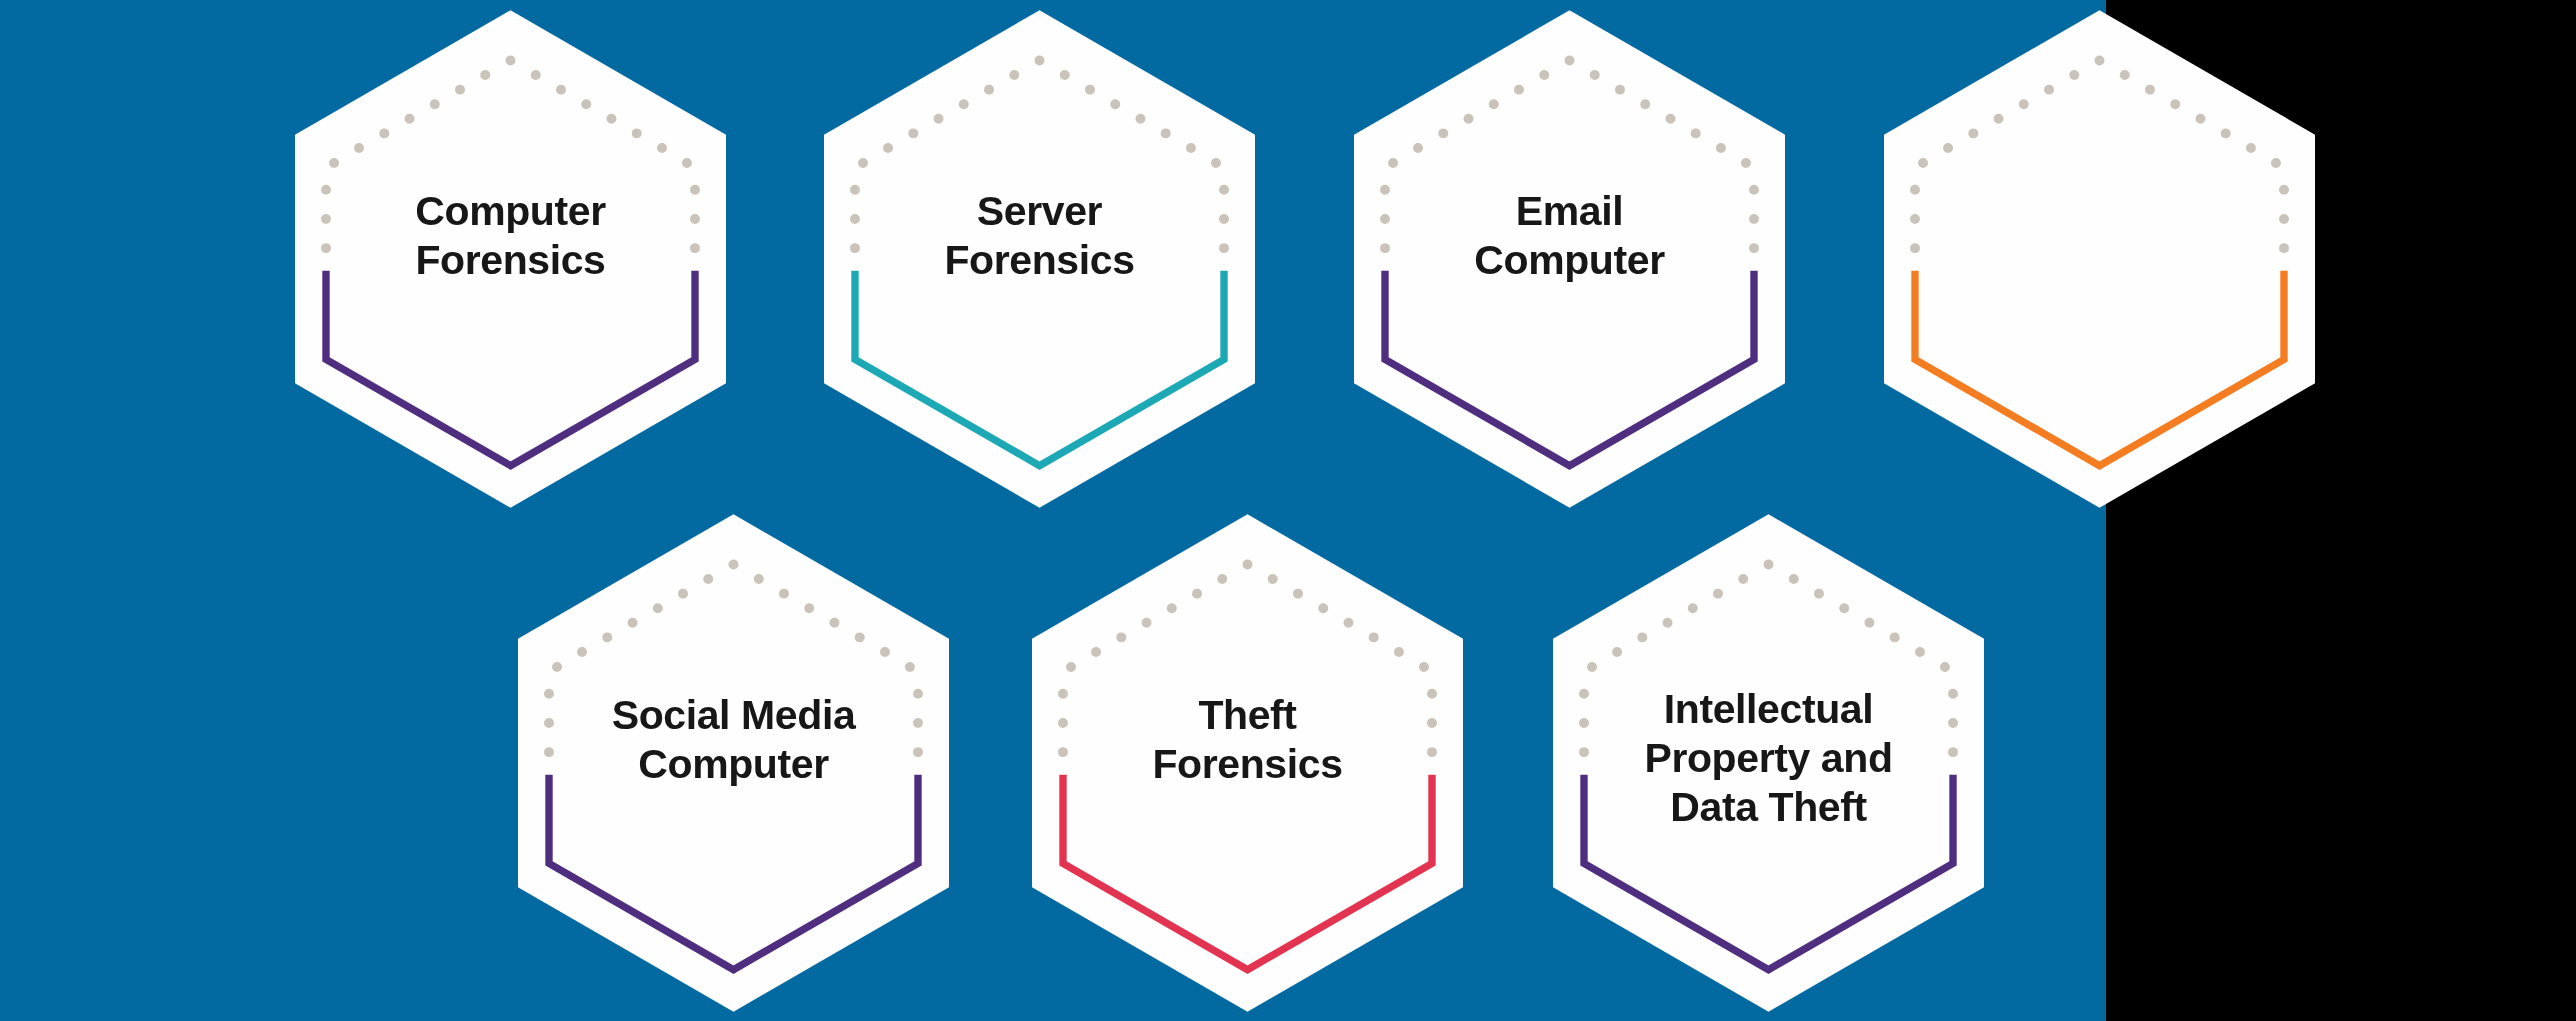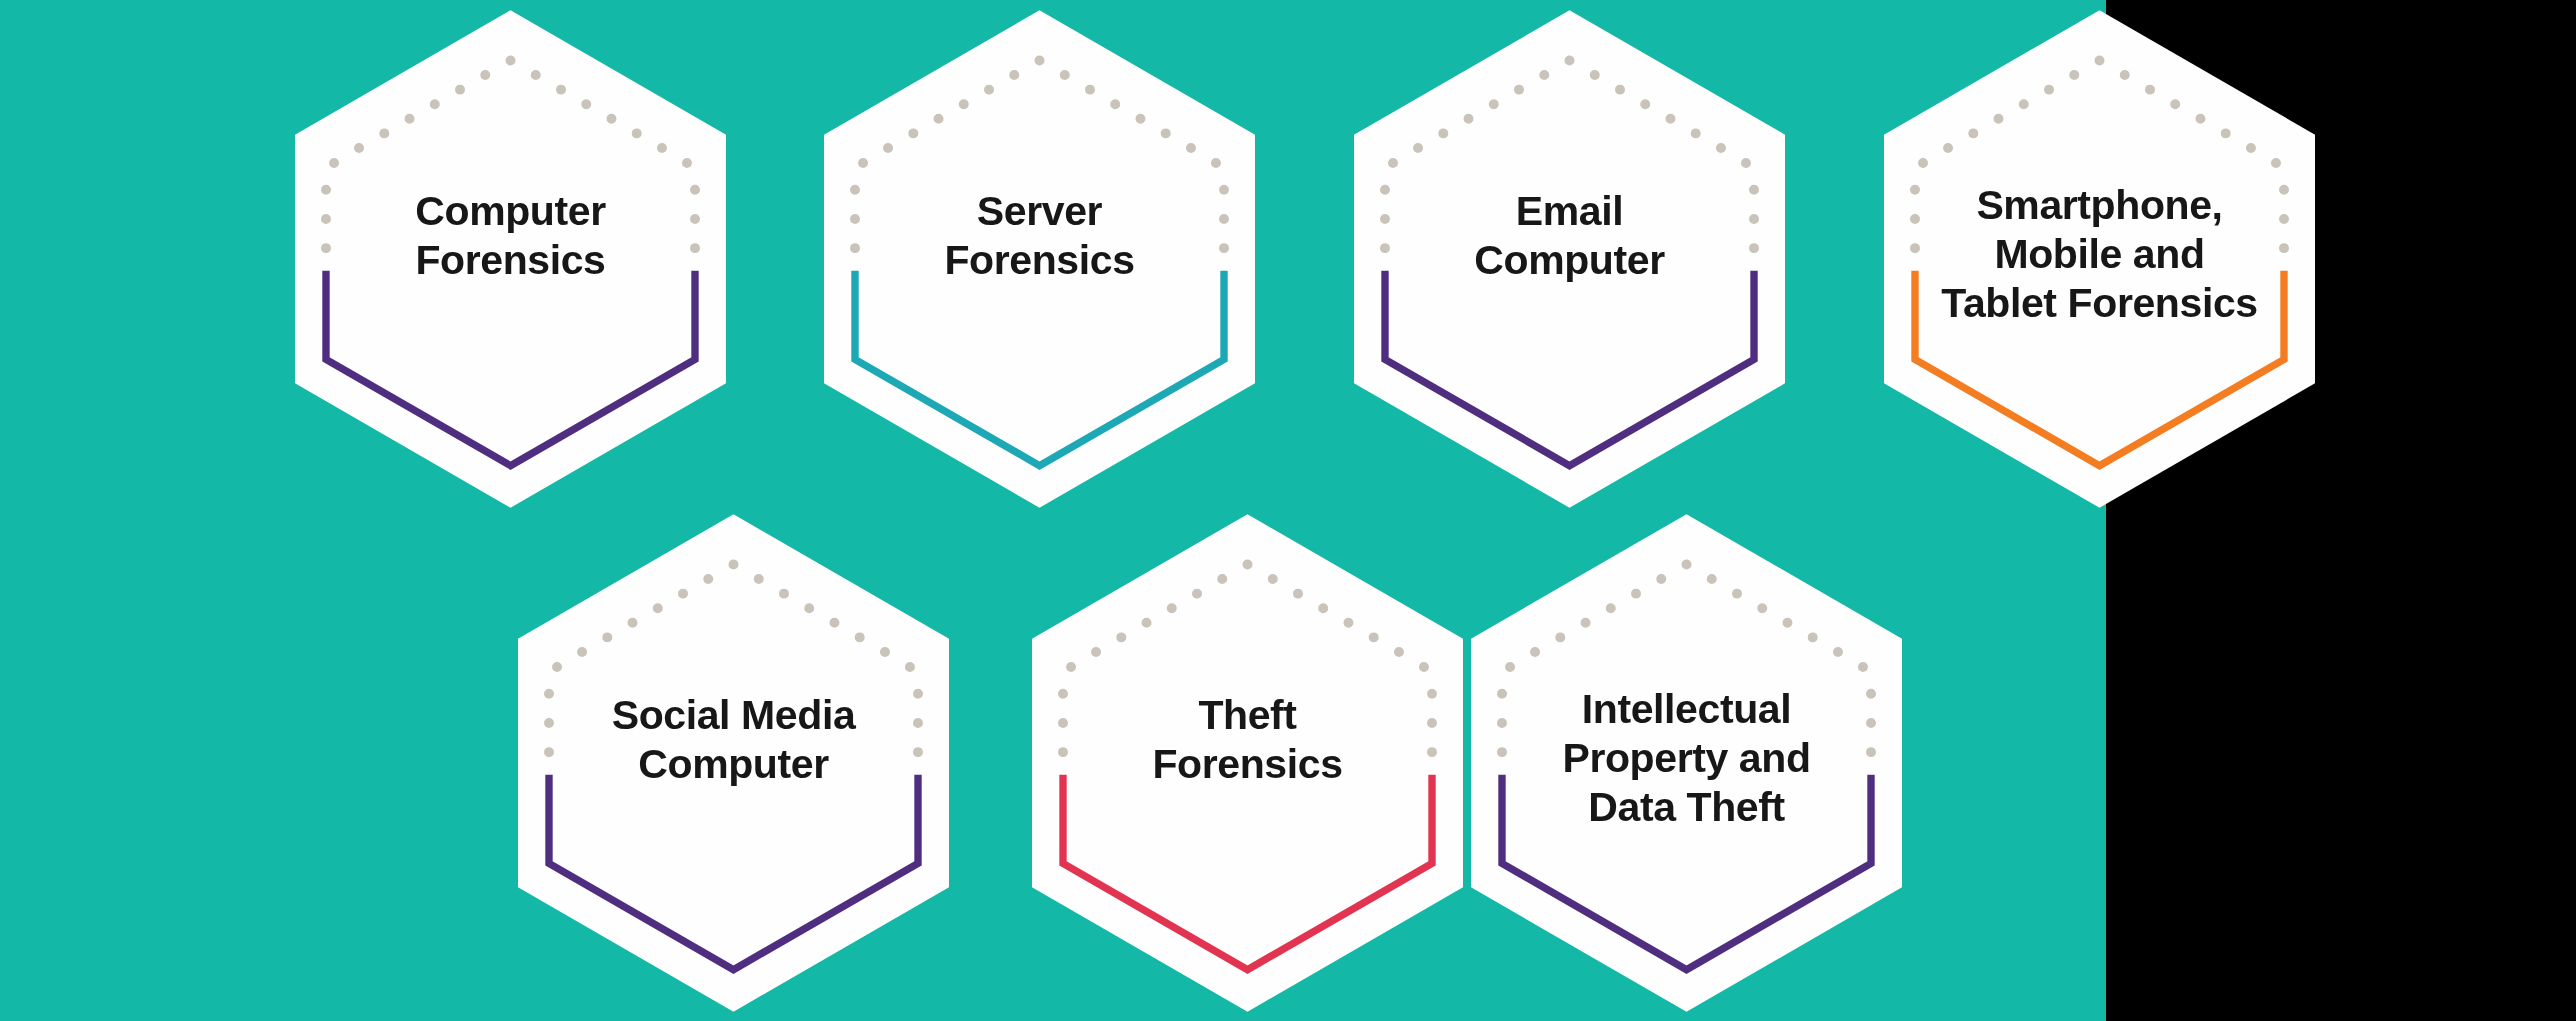--- a/index.html
+++ b/index.html
@@ -10,21 +10,21 @@
     width: 2576px;
     height: 1022px;
     background: #000000;
     overflow: hidden;
     font-family: "Liberation Sans", sans-serif;
   }
   .canvas {
     position: relative;
     width: 2106px;
     height: 1022px;
-    background: #14b8a6;
+    background: #0369a1;
   }
   .hex {
     position: absolute;
     width: 431px;
     height: 498px;
   }
   .hex-svg {
     position: absolute;
     left: 0; top: 0;
     width: 100%;
@@ -101,23 +101,20 @@
     <div class="hex-label">Email
 Computer</div>
   </div>
 
   <div class="hex" style="left:1884px;top:10.3px">
     <svg class="hex-svg" viewBox="0 0 584 674" xmlns="http://www.w3.org/2000/svg">
       <polygon class="hex-shape" points="292,0 584,168.5 584,505.5 292,674 0,505.5 0,168.5" fill="#FEFEFE"></polygon>
       <path class="dots" d="M292,68 L60,202 Q42,212 42,232 L42,332 M292,68 L524,202 Q542,212 542,232 L542,332" stroke="#CAC3B9"></path>
       <path class="chevron" d="M42,353 L42,473 L292,617 L542,473 L542,353" stroke="#F47D21"></path>
     </svg>
-    <div class="hex-label hex-label--tall">Smartphone,
-Mobile and
-Tablet Forensics</div>
   </div>
 
   <div class="hex" style="left:518px;top:514px">
     <svg class="hex-svg" viewBox="0 0 584 674" xmlns="http://www.w3.org/2000/svg">
       <polygon class="hex-shape" points="292,0 584,168.5 584,505.5 292,674 0,505.5 0,168.5" fill="#FEFEFE"></polygon>
       <path class="dots" d="M292,68 L60,202 Q42,212 42,232 L42,332 M292,68 L524,202 Q542,212 542,232 L542,332" stroke="#CAC3B9"></path>
       <path class="chevron" d="M42,353 L42,473 L292,617 L542,473 L542,353" stroke="#4F2D7F"></path>
     </svg>
     <div class="hex-label">Social Media
 Computer</div>
@@ -126,21 +123,21 @@
   <div class="hex" style="left:1032px;top:514px">
     <svg class="hex-svg" viewBox="0 0 584 674" xmlns="http://www.w3.org/2000/svg">
       <polygon class="hex-shape" points="292,0 584,168.5 584,505.5 292,674 0,505.5 0,168.5" fill="#FEFEFE"></polygon>
       <path class="dots" d="M292,68 L60,202 Q42,212 42,232 L42,332 M292,68 L524,202 Q542,212 542,232 L542,332" stroke="#CAC3B9"></path>
       <path class="chevron" d="M42,353 L42,473 L292,617 L542,473 L542,353" stroke="#E23450"></path>
     </svg>
     <div class="hex-label">Theft
 Forensics</div>
   </div>
 
-  <div class="hex" style="left:1471px;top:514px">
+  <div class="hex" style="left:1553px;top:514px">
     <svg class="hex-svg" viewBox="0 0 584 674" xmlns="http://www.w3.org/2000/svg">
       <polygon class="hex-shape" points="292,0 584,168.5 584,505.5 292,674 0,505.5 0,168.5" fill="#FEFEFE"></polygon>
       <path class="dots" d="M292,68 L60,202 Q42,212 42,232 L42,332 M292,68 L524,202 Q542,212 542,232 L542,332" stroke="#CAC3B9"></path>
       <path class="chevron" d="M42,353 L42,473 L292,617 L542,473 L542,353" stroke="#4F2D7F"></path>
     </svg>
     <div class="hex-label hex-label--tall">Intellectual
 Property and
 Data Theft</div>
   </div>
 

